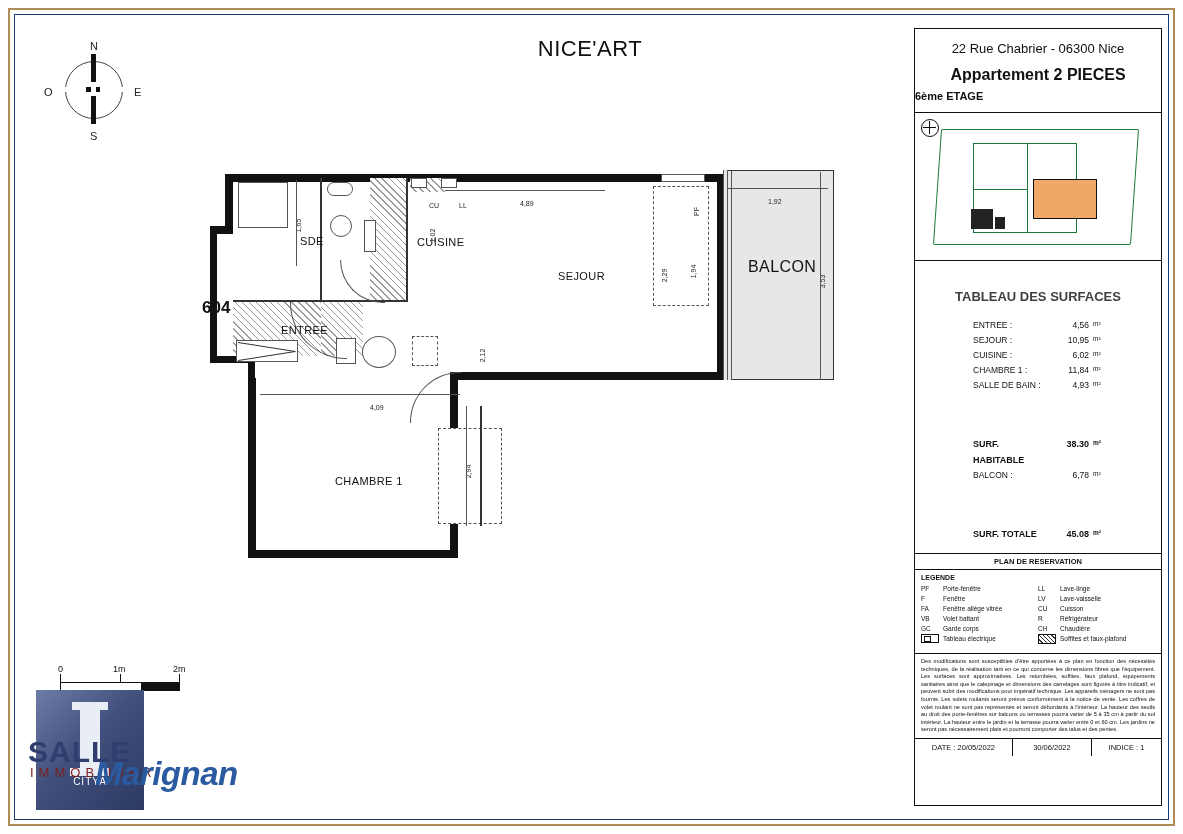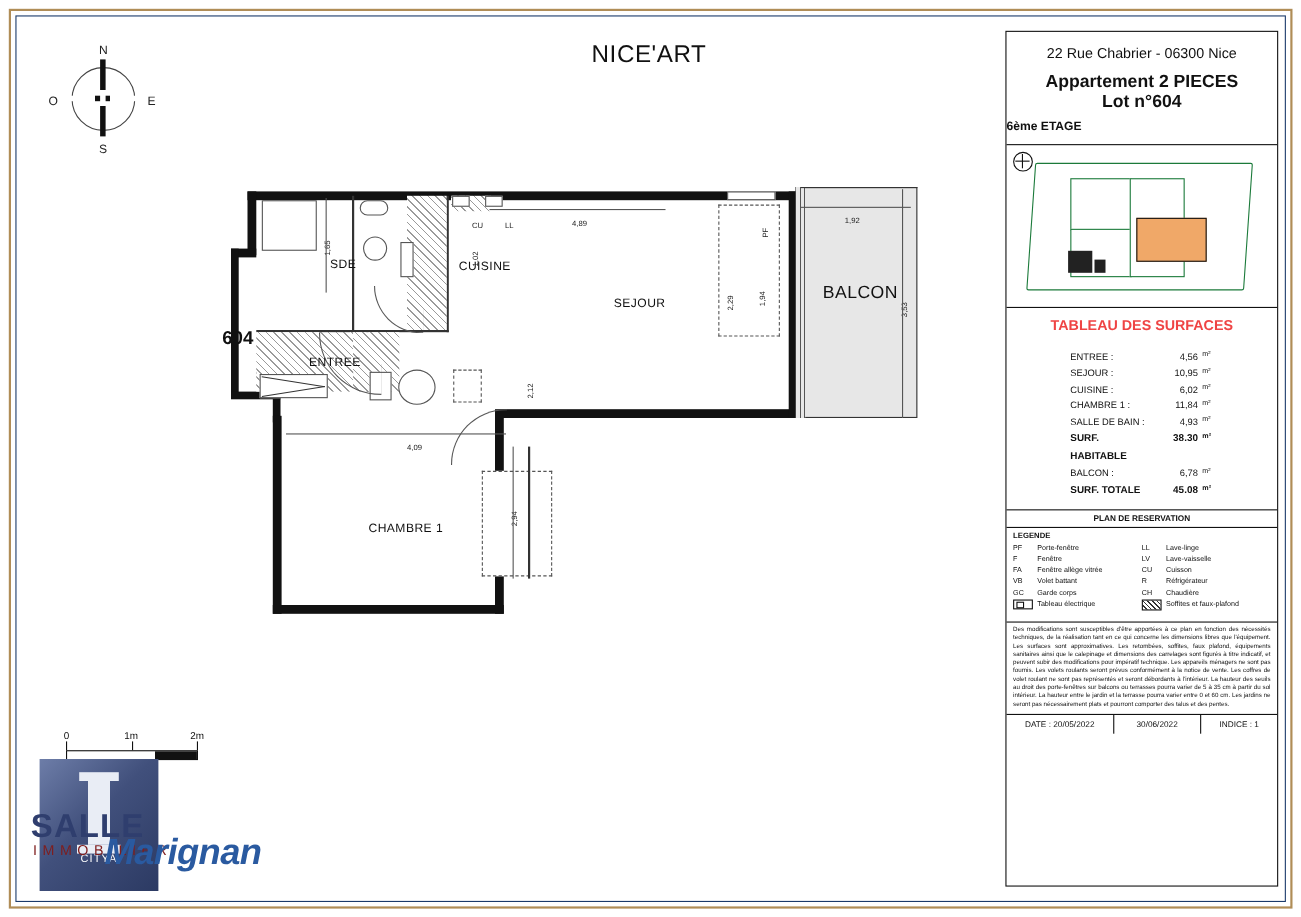--- a/index.html
+++ b/index.html
@@ -63,28 +63,28 @@
 
   .keyplan{position:relative;height:148px;}
   .keyplan .outline{position:absolute;left:22px;top:16px;width:196px;height:114px;border:1.5px solid #1b7a3a;border-radius:2px;transform:skewX(-4deg);}
   .keyplan .blk{position:absolute;background:#ffffff;border:1px solid #1b7a3a;}
   .keyplan .high{position:absolute;background:#f0a868;border:1px solid #111;}
   .keyplan .dark{position:absolute;background:#222;}
   .keyplan .compass2{position:absolute;left:6px;top:6px;width:16px;height:16px;border:1px solid #111;border-radius:50%;}
   .keyplan .compass2::before{content:"";position:absolute;left:7px;top:1px;width:1px;height:13px;background:#111;}
   .keyplan .compass2::after{content:"";position:absolute;left:1px;top:7px;width:13px;height:1px;background:#111;}
 
-  .surf-title{text-align:center;font-size:13px;font-weight:700;padding-top:8px;color:#ef4444;}
+  .surf-title{text-align:center;font-size:13px;font-weight:700;padding-top:8px;color:#404040;margin-top:20px;}
   .surf-sub{text-align:center;font-size:9px;padding:3px 0 8px;color:#111;}
   .surf-rows{padding:14px 0 10px;}
   .srow{display:flex;font-size:8.5px;color:#111;line-height:1.75;padding:0 10px;}
   .srow .k{width:118px;padding-left:48px;box-sizing:border-box;}
   .srow .v{width:46px;text-align:right;}
   .srow .u{width:20px;text-align:left;padding-left:4px;font-size:6.5px;}
-  .srow.bold{font-weight:700;font-size:9px;}
+  .srow.bold{font-weight:700;font-size:9px;margin-top:44px;}
 
   .plan-res{text-align:center;font-size:7.5px;font-weight:700;padding:3px 0;color:#111;}
   .legend{padding:4px 6px 6px;}
   .legend .lt-title{font-size:7px;font-weight:700;color:#111;padding-bottom:3px;}
   .legend .lgrid{display:flex;}
   .legend .lcol{width:50%;}
   .lrow{display:flex;font-size:6.5px;color:#111;line-height:1.55;}
   .lrow .c{width:22px;}
   .lrow .d{flex:1;}
   .swatch-elec{display:inline-block;width:16px;height:7px;border:1px solid #111;position:relative;}
@@ -223,21 +223,20 @@
   </div>
   <div class="logo-cityname">SALLE</div>
   <div class="logo-citysub">IMMOBILIER</div>
   <div class="logo-marignan">Marignan</div>
 
   <div class="panel">
 
     <div class="sec">
       <div class="addr">22 Rue Chabrier - 06300 Nice</div>
       <div class="apt">Appartement 2 PIECES</div>
-      <div class="lot">Lot n°604</div>
       <div class="etage">6ème ETAGE</div>
     </div>
 
     <div class="sec keyplan">
       <div class="compass2"></div>
       <div class="outline"></div>
       <div class="blk" style="left:58px;top:30px;width:54px;height:46px;"></div>
       <div class="blk" style="left:58px;top:76px;width:54px;height:42px;"></div>
       <div class="blk" style="left:112px;top:30px;width:48px;height:88px;"></div>
       <div class="high" style="left:118px;top:66px;width:62px;height:38px;"></div>

